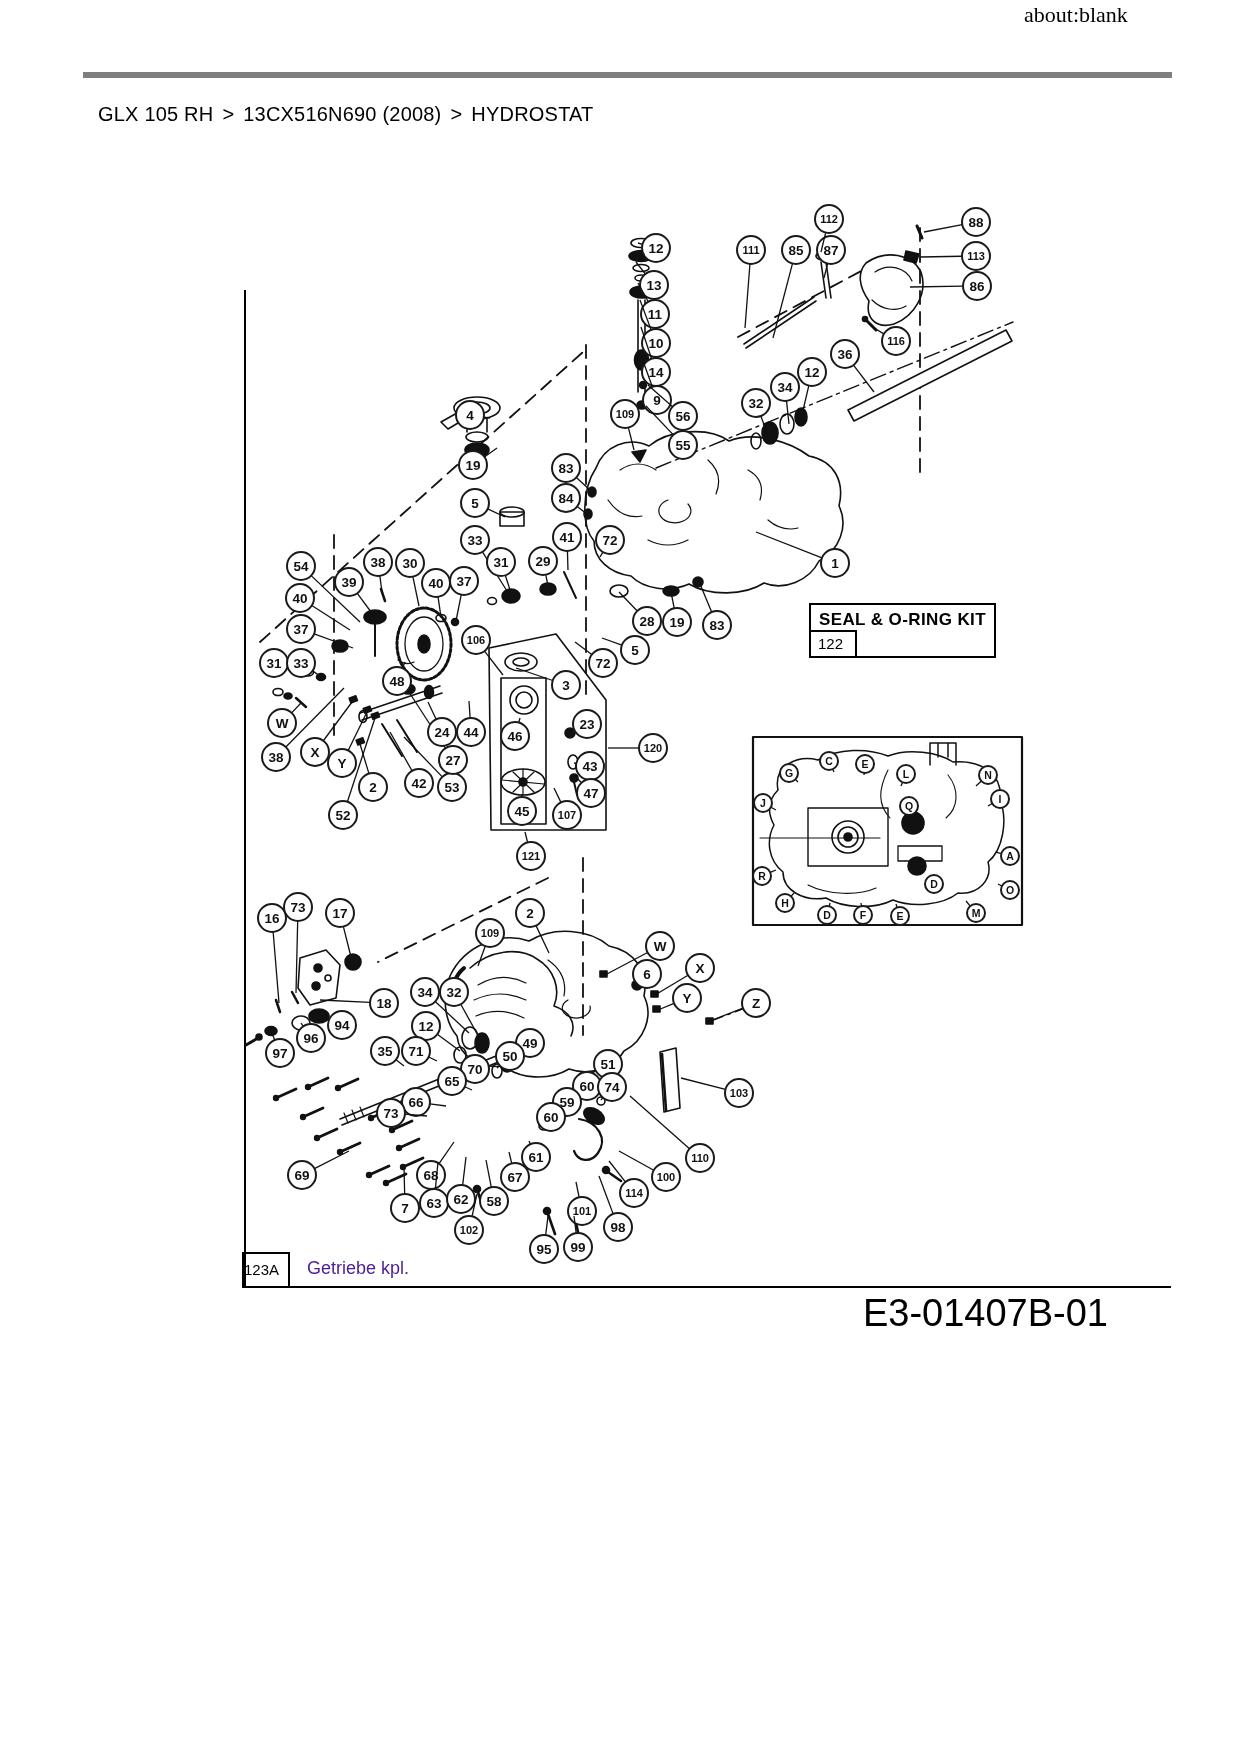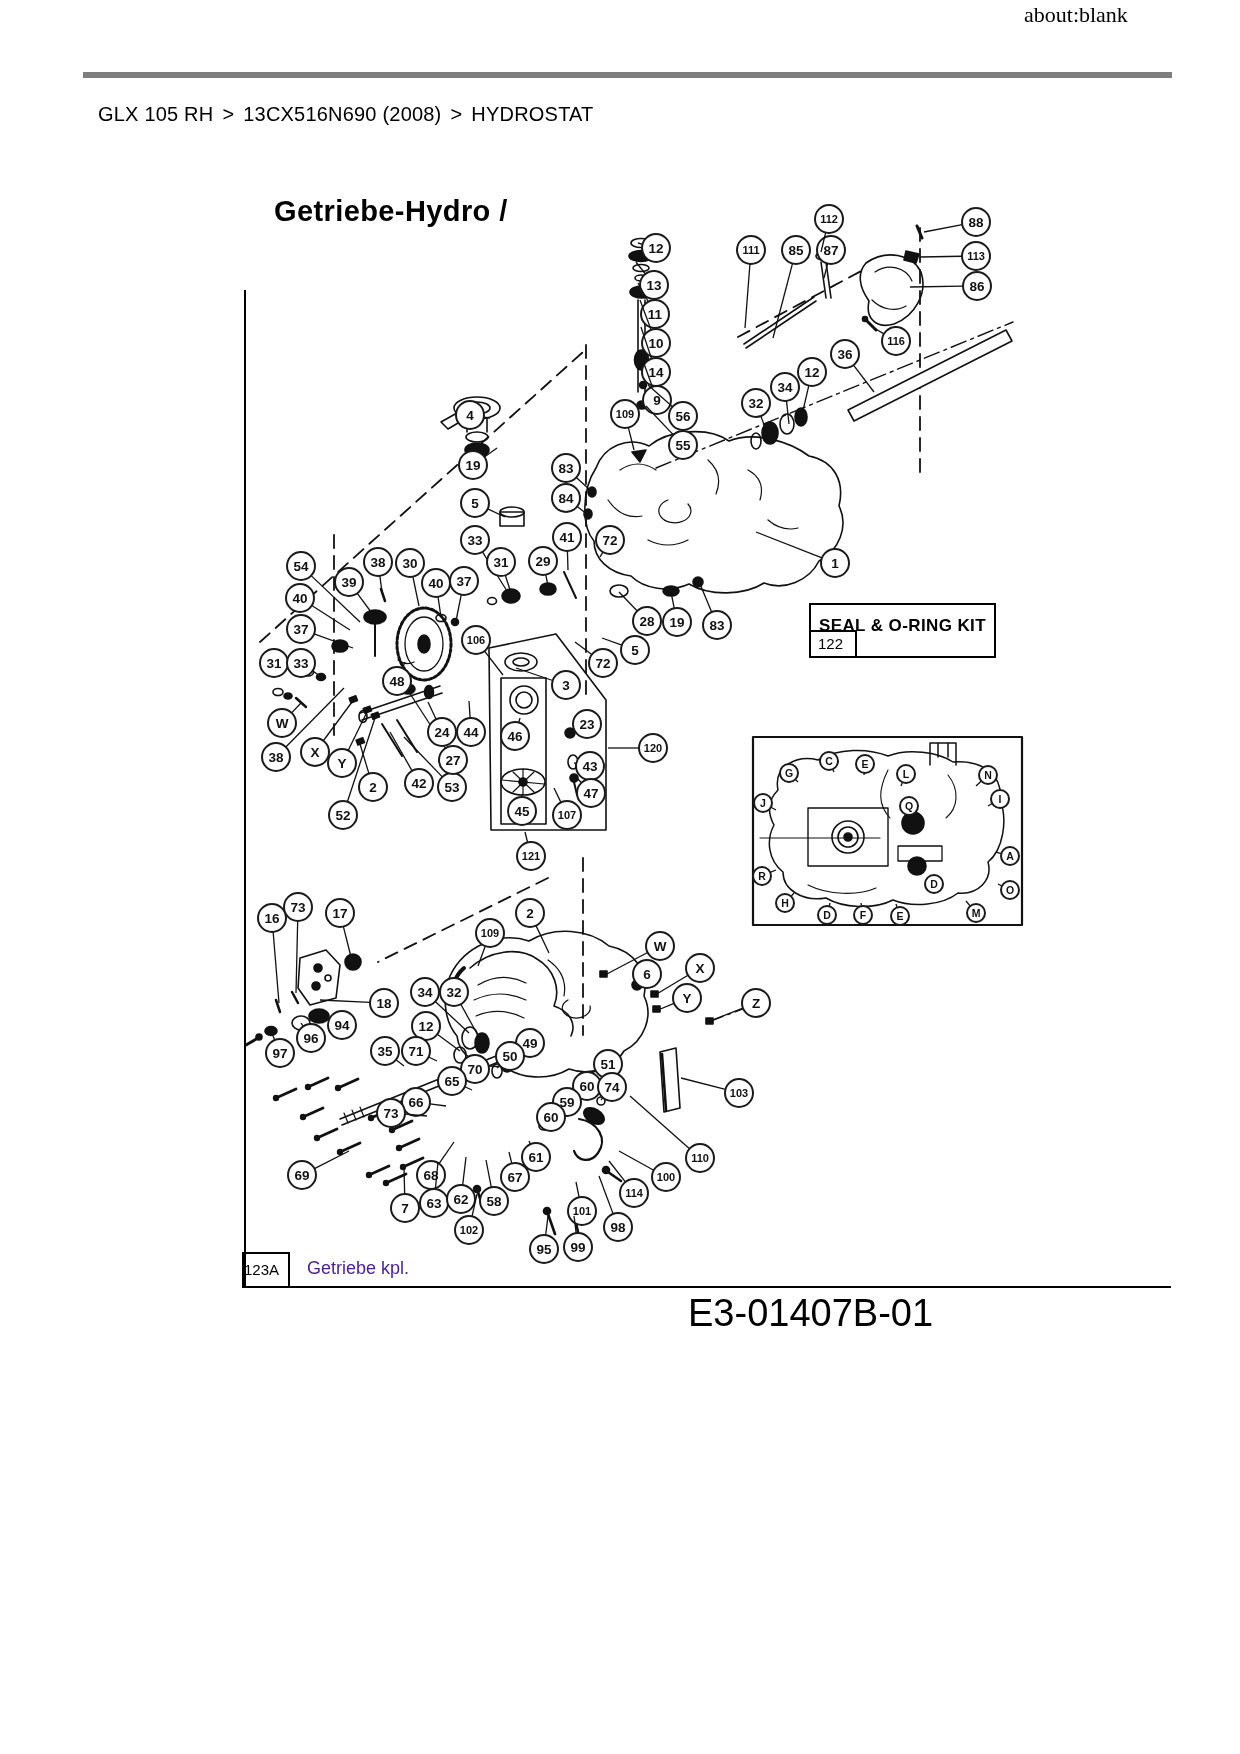--- a/index.html
+++ b/index.html
@@ -8,50 +8,49 @@
   .header-right{position:absolute;top:2px;left:1016px;font-family:"Liberation Serif",serif;
         font-size:22px;}
   .top-rule{position:absolute;top:72px;left:75px;width:1089px;height:6px;background:#7e7e7e;}
   .breadcrumb{position:absolute;top:103px;left:90px;font-size:20px;letter-spacing:.2px;}
   .breadcrumb .sep{margin:0 9px;}
   .diagram-title{position:absolute;left:266px;top:194px;font-size:29px;font-weight:600;
         line-height:1.18;letter-spacing:.4px;}
   .seal-box{position:absolute;left:801px;top:603px;width:187px;height:55px;
         border:2px solid #000;box-sizing:border-box;}
   .seal-box .seal-title{text-align:center;font-size:17px;font-weight:600;letter-spacing:.4px;
-        padding-top:11px;}
+        padding-top:5px;}
   .seal-box .seal-ref{position:absolute;left:0;bottom:0;width:46px;height:26px;
         border-top:2px solid #000;border-right:2px solid #000;box-sizing:border-box;
         font-size:15px;padding:3px 0 12px 7px;}
   .legend-box{position:absolute;left:234px;top:1252px;width:48px;height:36px;
         border:2px solid #000;box-sizing:border-box;text-align:left;line-height:32px;
         font-size:15px;}
   .legend-label{position:absolute;left:299px;top:1258px;font-size:18px;color:#4c1d95;}
   .border-left{position:absolute;left:236px;top:290px;width:2px;height:998px;background:#000;}
   .border-bottom{position:absolute;left:237px;top:1286px;width:926px;height:2px;background:#000;}
-  .drawing-number{position:absolute;left:680px;top:1292px;width:420px;text-align:left;
+  .drawing-number{position:absolute;left:680px;top:1292px;width:420px;text-align:right;
         font-size:38px;font-weight:500;letter-spacing:0px;}
   svg.art{position:absolute;left:0;top:0;}
   .dash{stroke-dasharray:13 8;stroke-width:1.8;}
   .dashdot{stroke-dasharray:16 5 3 5;stroke-width:1.4;}
 </style>
 </head>
 <body>
 
 <div class="page">
 
   <div class="header-right">about:blank</div>
   <div class="top-rule"></div>
 
   <div class="breadcrumb">
     <span>GLX 105 RH</span><span class="sep">&gt;</span><span>13CX516N690 (2008)</span><span class="sep">&gt;</span><span>HYDROSTAT</span>
   </div>
 
   <div class="diagram-title">
-    <div>Getriebe-Hydro /</div>
   </div>
 
   <div class="border-left"></div>
   <div class="border-bottom"></div>
 
   <svg id="diagram-svg" class="art" width="1240" height="1754" viewBox="0 0 1240 1754">
     <g stroke="#111" fill="none" stroke-width="1.6" stroke-linecap="round" stroke-linejoin="round">
 
       <path class="dash" d="M252,642 L575,352"></path>
       <path class="dash" d="M578,345 L578,700"></path>

